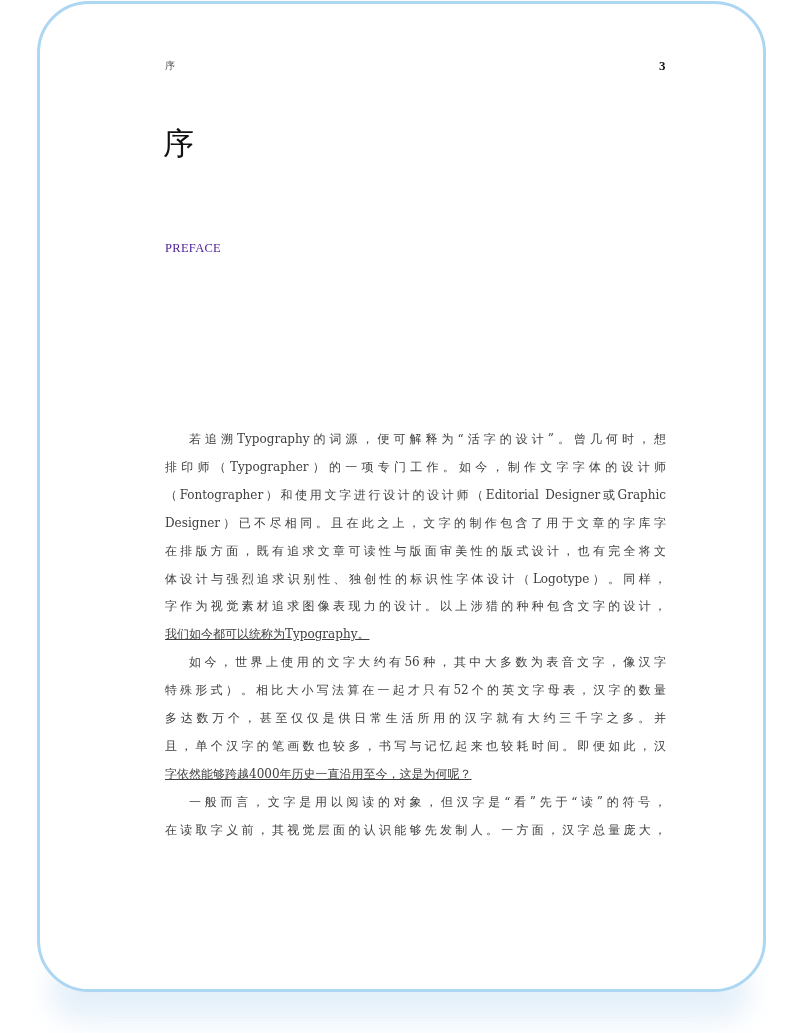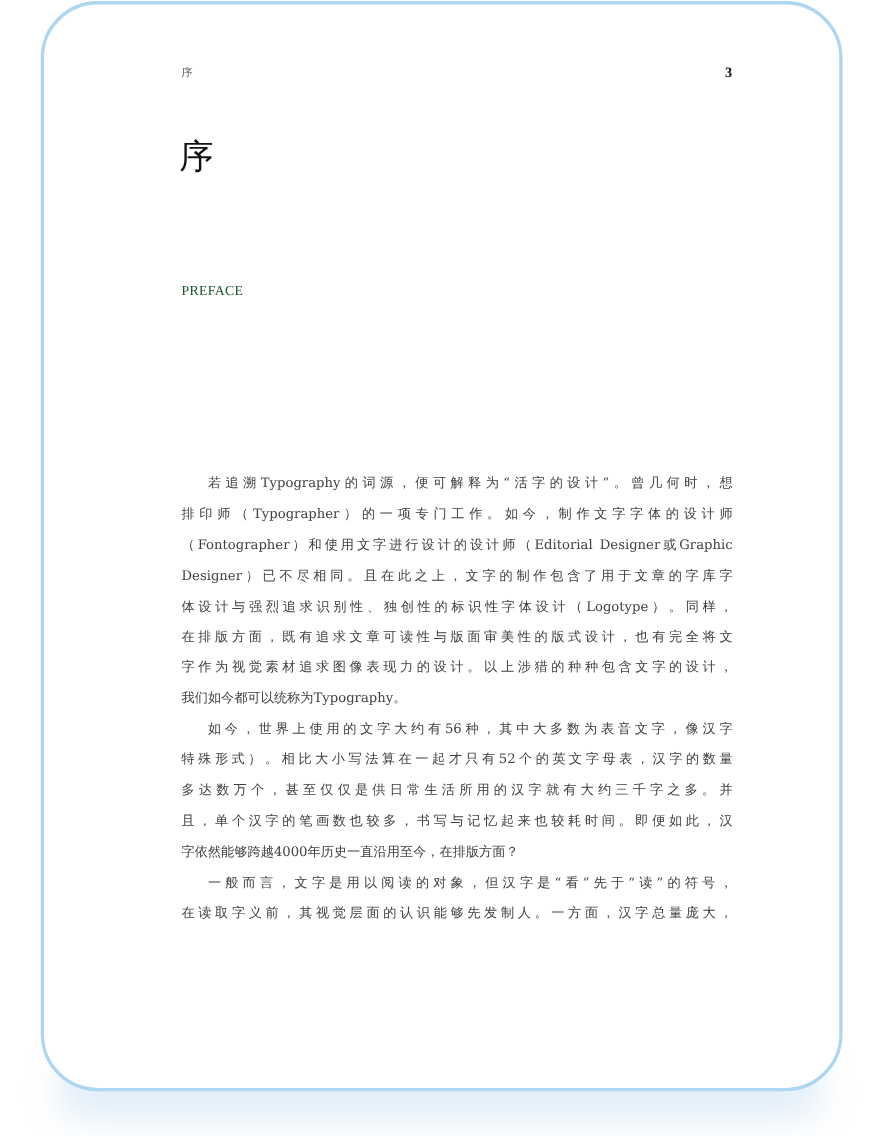--- a/index.html
+++ b/index.html
@@ -60,44 +60,45 @@
       left: 163px;
       top: 128px;
       font-family: "DejaVu Serif", serif;
       font-size: 31px;
       color: #111111;
       line-height: 1;
     }
     .chapter-subtitle {
       position: absolute;
       left: 165px;
-      top: 257px;
+      top: 241px;
       font-family: "Liberation Serif", serif;
       font-size: 12.5px;
       letter-spacing: 0.3px;
-      color: #14532d;
+      color: #4c1d95;
     }
     .body-text {
       position: absolute;
       left: 165px;
       top: 426px;
       width: 501px;
       font-family: "DejaVu Serif", "Liberation Serif", serif;
       font-size: 12px;
       line-height: 27.9px;
       color: #404040;
     }
     .body-text p {
       margin: 0;
       text-indent: 2em;
       text-align: justify;
       text-align-last: justify;
     }
     .body-text p.last-short {
       text-align-last: left;
+      text-decoration: underline;
     }
   </style>
 </head>
 <body>
 
 <div class="stage">
   <div class="shadow"></div>
   <div class="page-frame"></div>
 
   <div class="running-head">序</div>
@@ -105,30 +106,30 @@
 
   <div class="chapter-title">序</div>
   <div class="chapter-subtitle">PREFACE</div>
 
   <div class="body-text">
     <div>
       <p>若追溯Typography的词源，便可解释为“活字的设计”。曾几何时，想</p>
       <p style="text-indent:0">排印师（Typographer）的一项专门工作。如今，制作文字字体的设计师</p>
       <p style="text-indent:0">（Fontographer）和使用文字进行设计的设计师（Editorial Designer或Graphic</p>
       <p style="text-indent:0">Designer）已不尽相同。且在此之上，文字的制作包含了用于文章的字库字</p>
+      <p style="text-indent:0">在排版方面，既有追求文章可读性与版面审美性的版式设计，也有完全将文</p>
       <p style="text-indent:0">体设计与强烈追求识别性、独创性的标识性字体设计（Logotype）。同样，</p>
-      <p style="text-indent:0">在排版方面，既有追求文章可读性与版面审美性的版式设计，也有完全将文</p>
       <p style="text-indent:0">字作为视觉素材追求图像表现力的设计。以上涉猎的种种包含文字的设计，</p>
       <p class="last-short" style="text-indent:0">我们如今都可以统称为Typography。</p>
     </div>
     <div>
       <p>如今，世界上使用的文字大约有56种，其中大多数为表音文字，像汉字</p>
       <p style="text-indent:0">特殊形式）。相比大小写法算在一起才只有52个的英文字母表，汉字的数量</p>
       <p style="text-indent:0">多达数万个，甚至仅仅是供日常生活所用的汉字就有大约三千字之多。并</p>
       <p style="text-indent:0">且，单个汉字的笔画数也较多，书写与记忆起来也较耗时间。即便如此，汉</p>
-      <p class="last-short" style="text-indent:0">字依然能够跨越4000年历史一直沿用至今，在排版方面？</p>
+      <p class="last-short" style="text-indent:0">字依然能够跨越4000年历史一直沿用至今，这是为何呢？</p>
     </div>
     <div>
       <p>一般而言，文字是用以阅读的对象，但汉字是“看”先于“读”的符号，</p>
       <p style="text-indent:0">在读取字义前，其视觉层面的认识能够先发制人。一方面，汉字总量庞大，</p>
     </div>
   </div>
 </div>
 
 </body></html>

